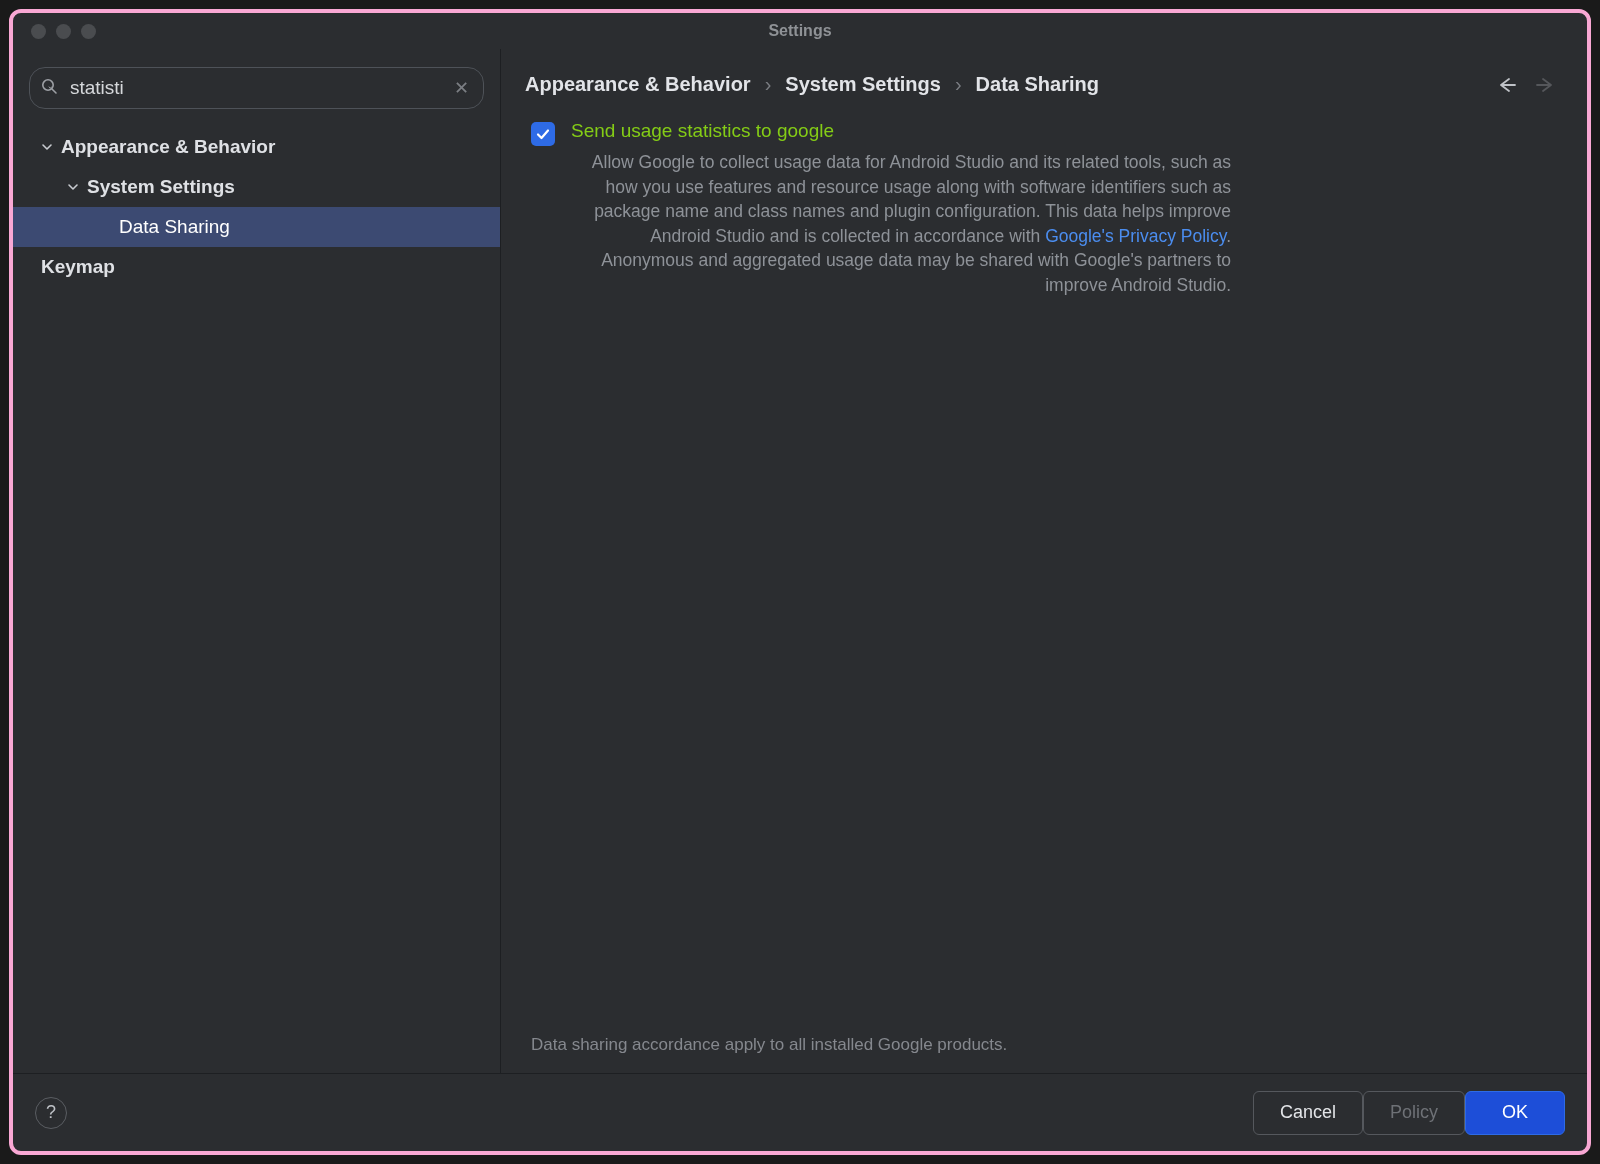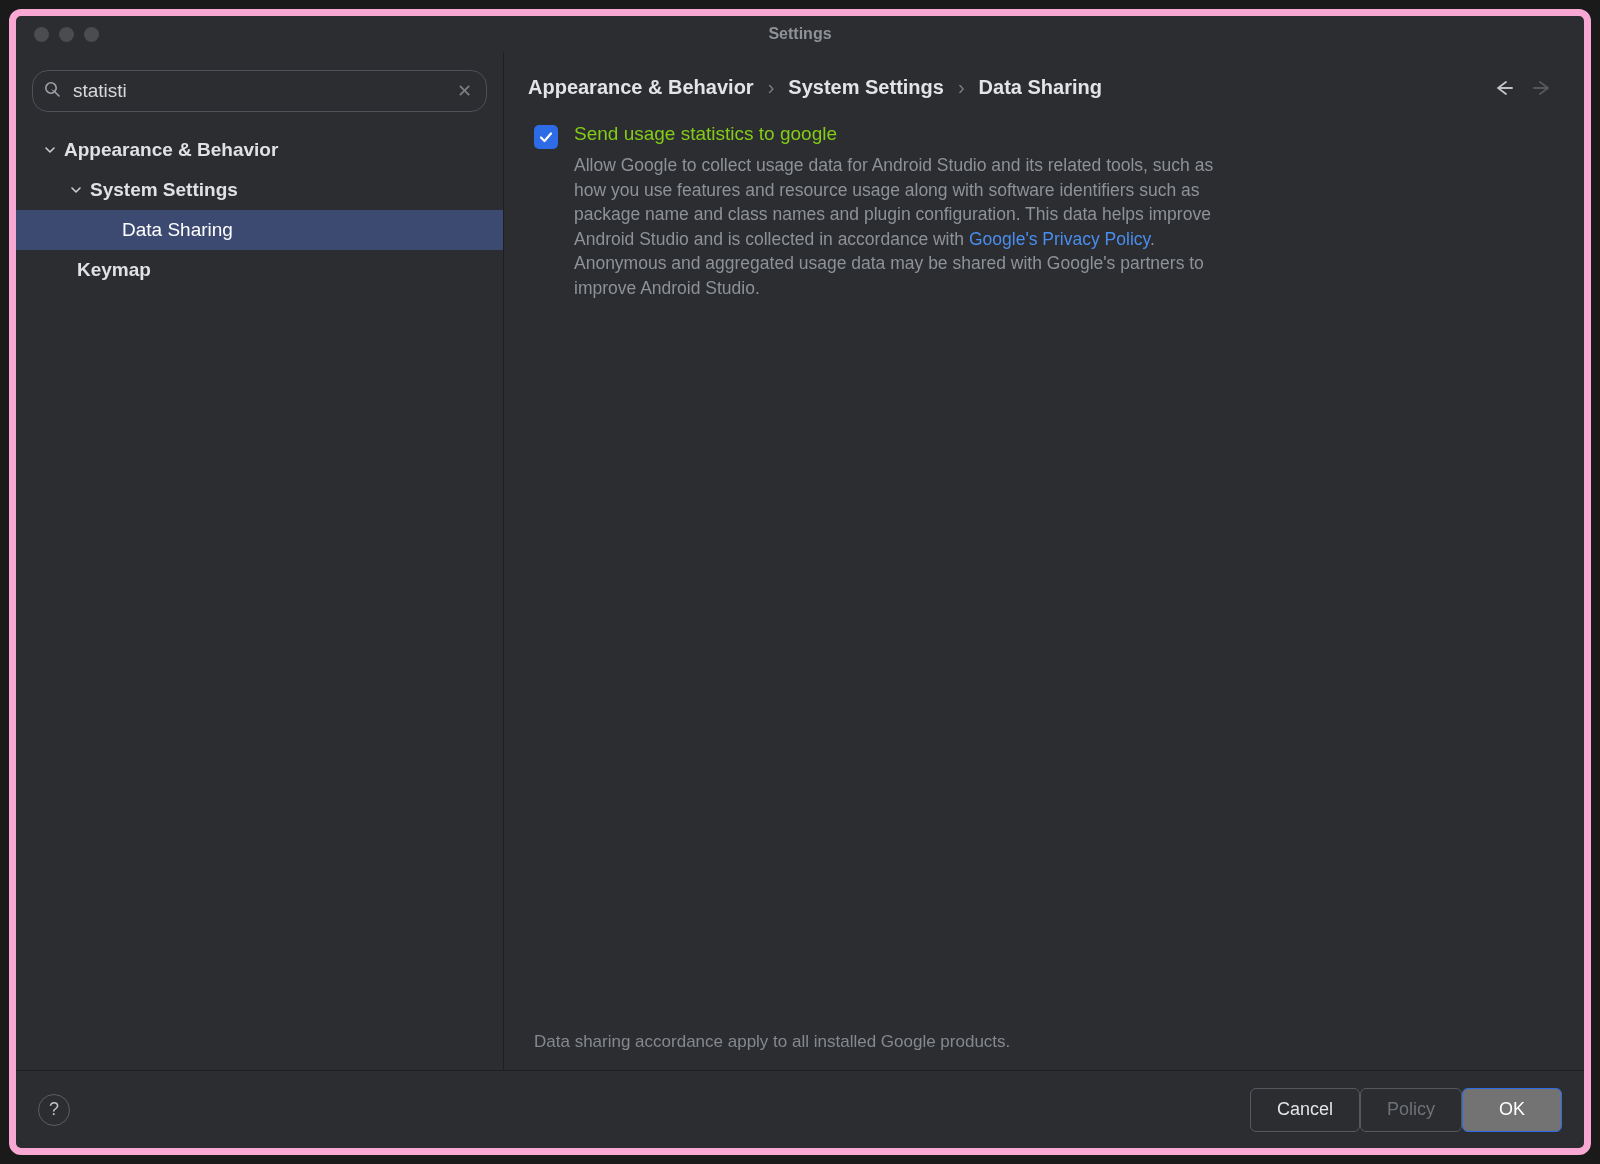--- a/index.html
+++ b/index.html
@@ -18,21 +18,21 @@
     justify-content: center;
   }
   .window {
     width: 1582px;
     height: 1146px;
     background: #2b2d30;
     border-radius: 12px;
     display: flex;
     flex-direction: column;
     overflow: hidden;
-    border: 7px solid #f9a8d4;
+    border: 4px solid #f9a8d4;
   }
   .titlebar {
     height: 36px;
     display: flex;
     align-items: center;
     position: relative;
     flex-shrink: 0;
   }
   .traffic {
     display: flex;
@@ -182,20 +182,21 @@
   .option-title {
     color: #84cc16;
     font-size: 19px;
     font-weight: 400;
     margin-bottom: 8px;
   }
   .option-desc {
     color: #8e9298;
     font-size: 17.5px;
     line-height: 1.4;
+    text-align: right;
   }
   .option-desc a { color: #4b8def; text-decoration: none; }
   .footer-note {
     color: #85888e;
     font-size: 17px;
     padding: 0 30px 18px 30px;
   }
   .button-bar {
     border-top: 1px solid #1d1f22;
     height: 78px;
@@ -224,21 +225,21 @@
     border: 1px solid #55585d;
     background: #2b2d30;
     color: #e3e5e8;
     font-size: 18px;
     cursor: pointer;
     display: inline-flex;
     align-items: center;
     justify-content: center;
   }
   .btn.primary {
-    background: #737373;
+    background: #1d4ed8;
     border-color: #2e6be6;
     color: #fff;
   }
   .btn.disabled {
     color: #6e7176;
     cursor: default;
   }
 </style>
 </head>
 <body>
@@ -284,21 +285,21 @@
           <span class="chev">
             <svg width="12" height="12" viewBox="0 0 12 12">
                 <path d="M2 4 L6 8 L10 4" stroke="#c9ccd1" stroke-width="1.6" fill="none" stroke-linecap="round" stroke-linejoin="round"></path>
               </svg>
           </span>
           <span>System Settings</span>
         </div>
         <div class="node level2 selected">
           <span>Data Sharing</span>
         </div>
-        <div class="node level0" style="padding-left:61px;">
+        <div class="node level0" style="padding-left:28px;">
           <span>Keymap</span>
         </div>
       </div>
     </div>
 
     <div class="main">
       <div class="main-header">
         <div class="crumbs">
           <span>Appearance &amp; Behavior</span>
           <span class="sep">›</span>

